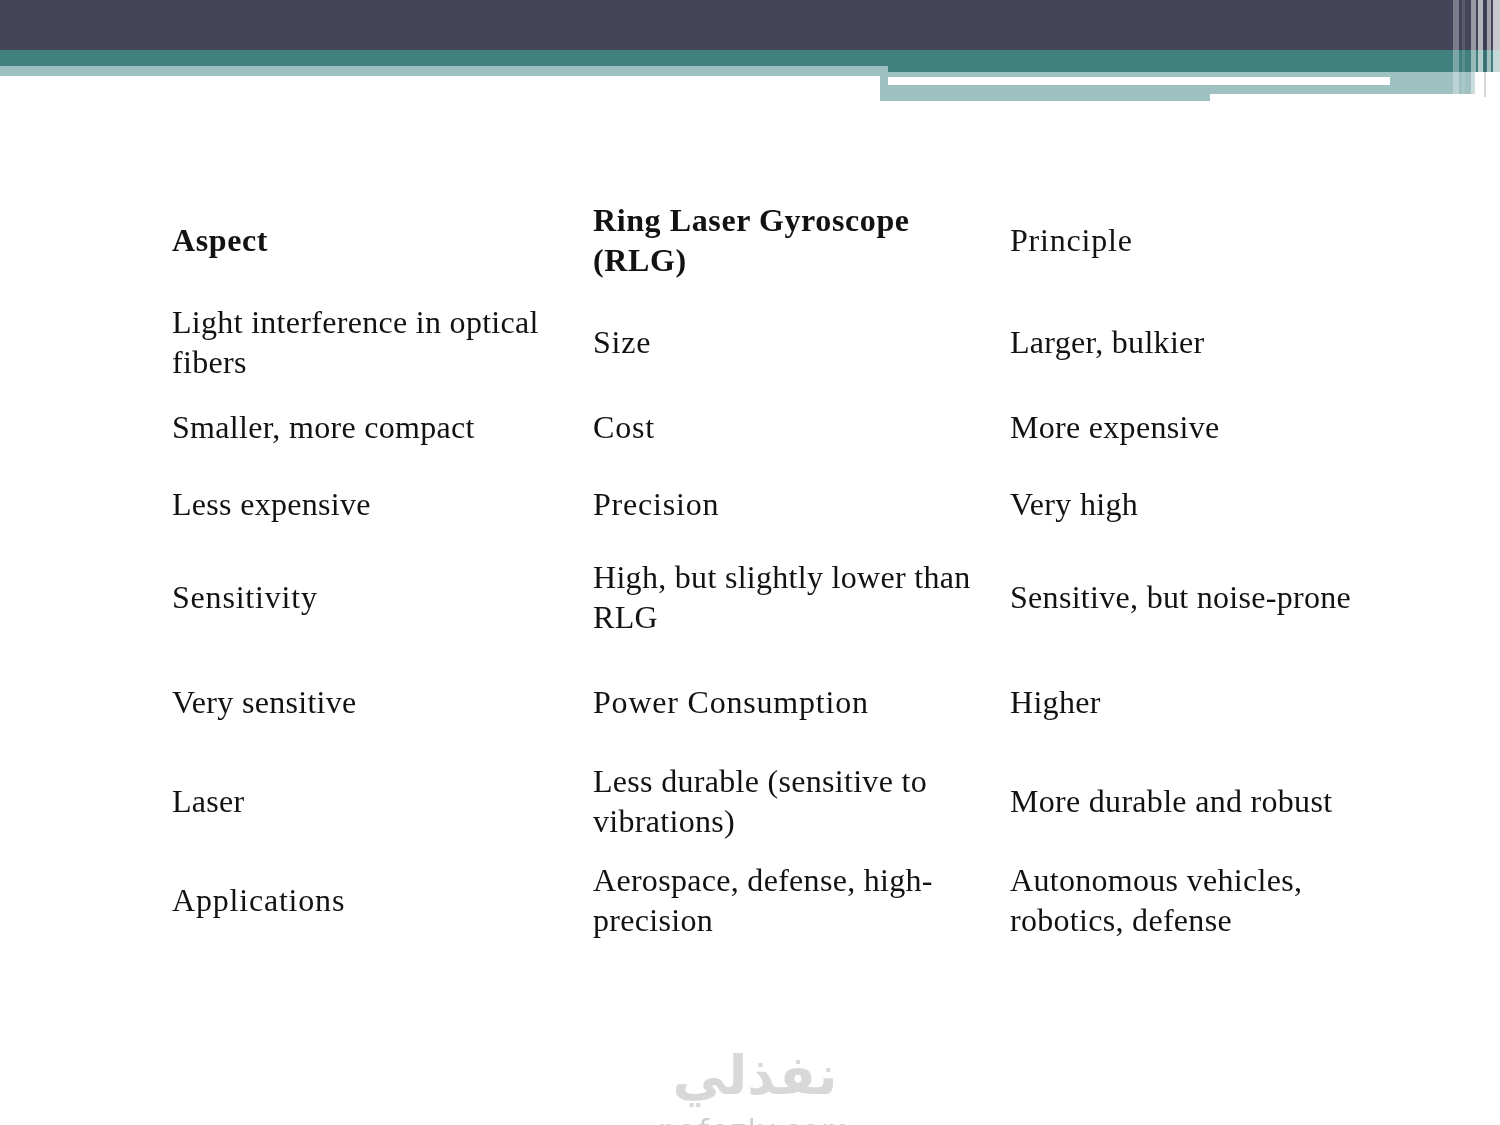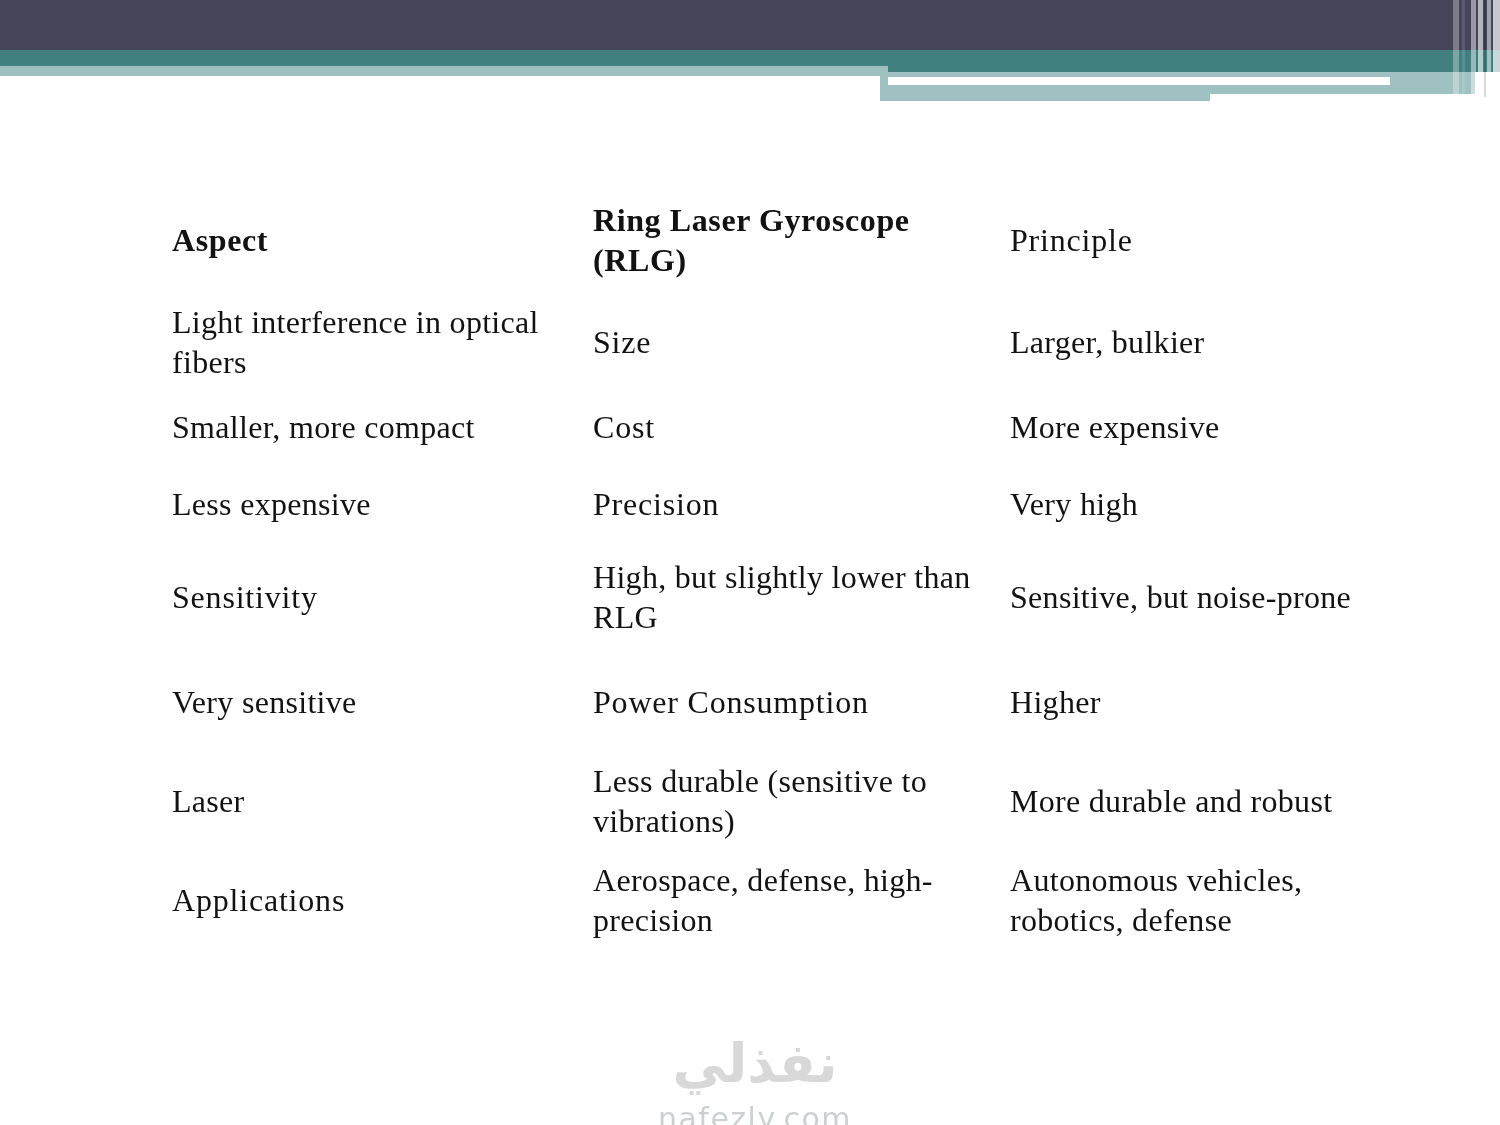--- a/index.html
+++ b/index.html
@@ -49,21 +49,21 @@
   .hdr { font-weight: bold; letter-spacing: 0.6px; }
 
   
   .watermark {
     position: absolute; left: 755px; top: 1034px;
     transform: translateX(-50%);
     text-align: center;
     font-family: "DejaVu Sans", sans-serif;
     user-select: none;
   }
-  .wm-logo { font-size: 54px; font-weight: bold; color: #d8d8d8; line-height: 1.1; }
+  .wm-logo { font-size: 54px; font-weight: bold; color: #d8d8d8; line-height: 1.1; margin-top: 12px; }
   .wm-site { font-size: 30px; color: #ccd0d3; letter-spacing: 1.5px; margin-top: 8px; }
 </style>
 </head>
 <body>
 
 <div class="slide">
 
   <div class="bar-dark"></div>
   <div class="bar-teal"></div>
   <div class="stripe-left"></div>

